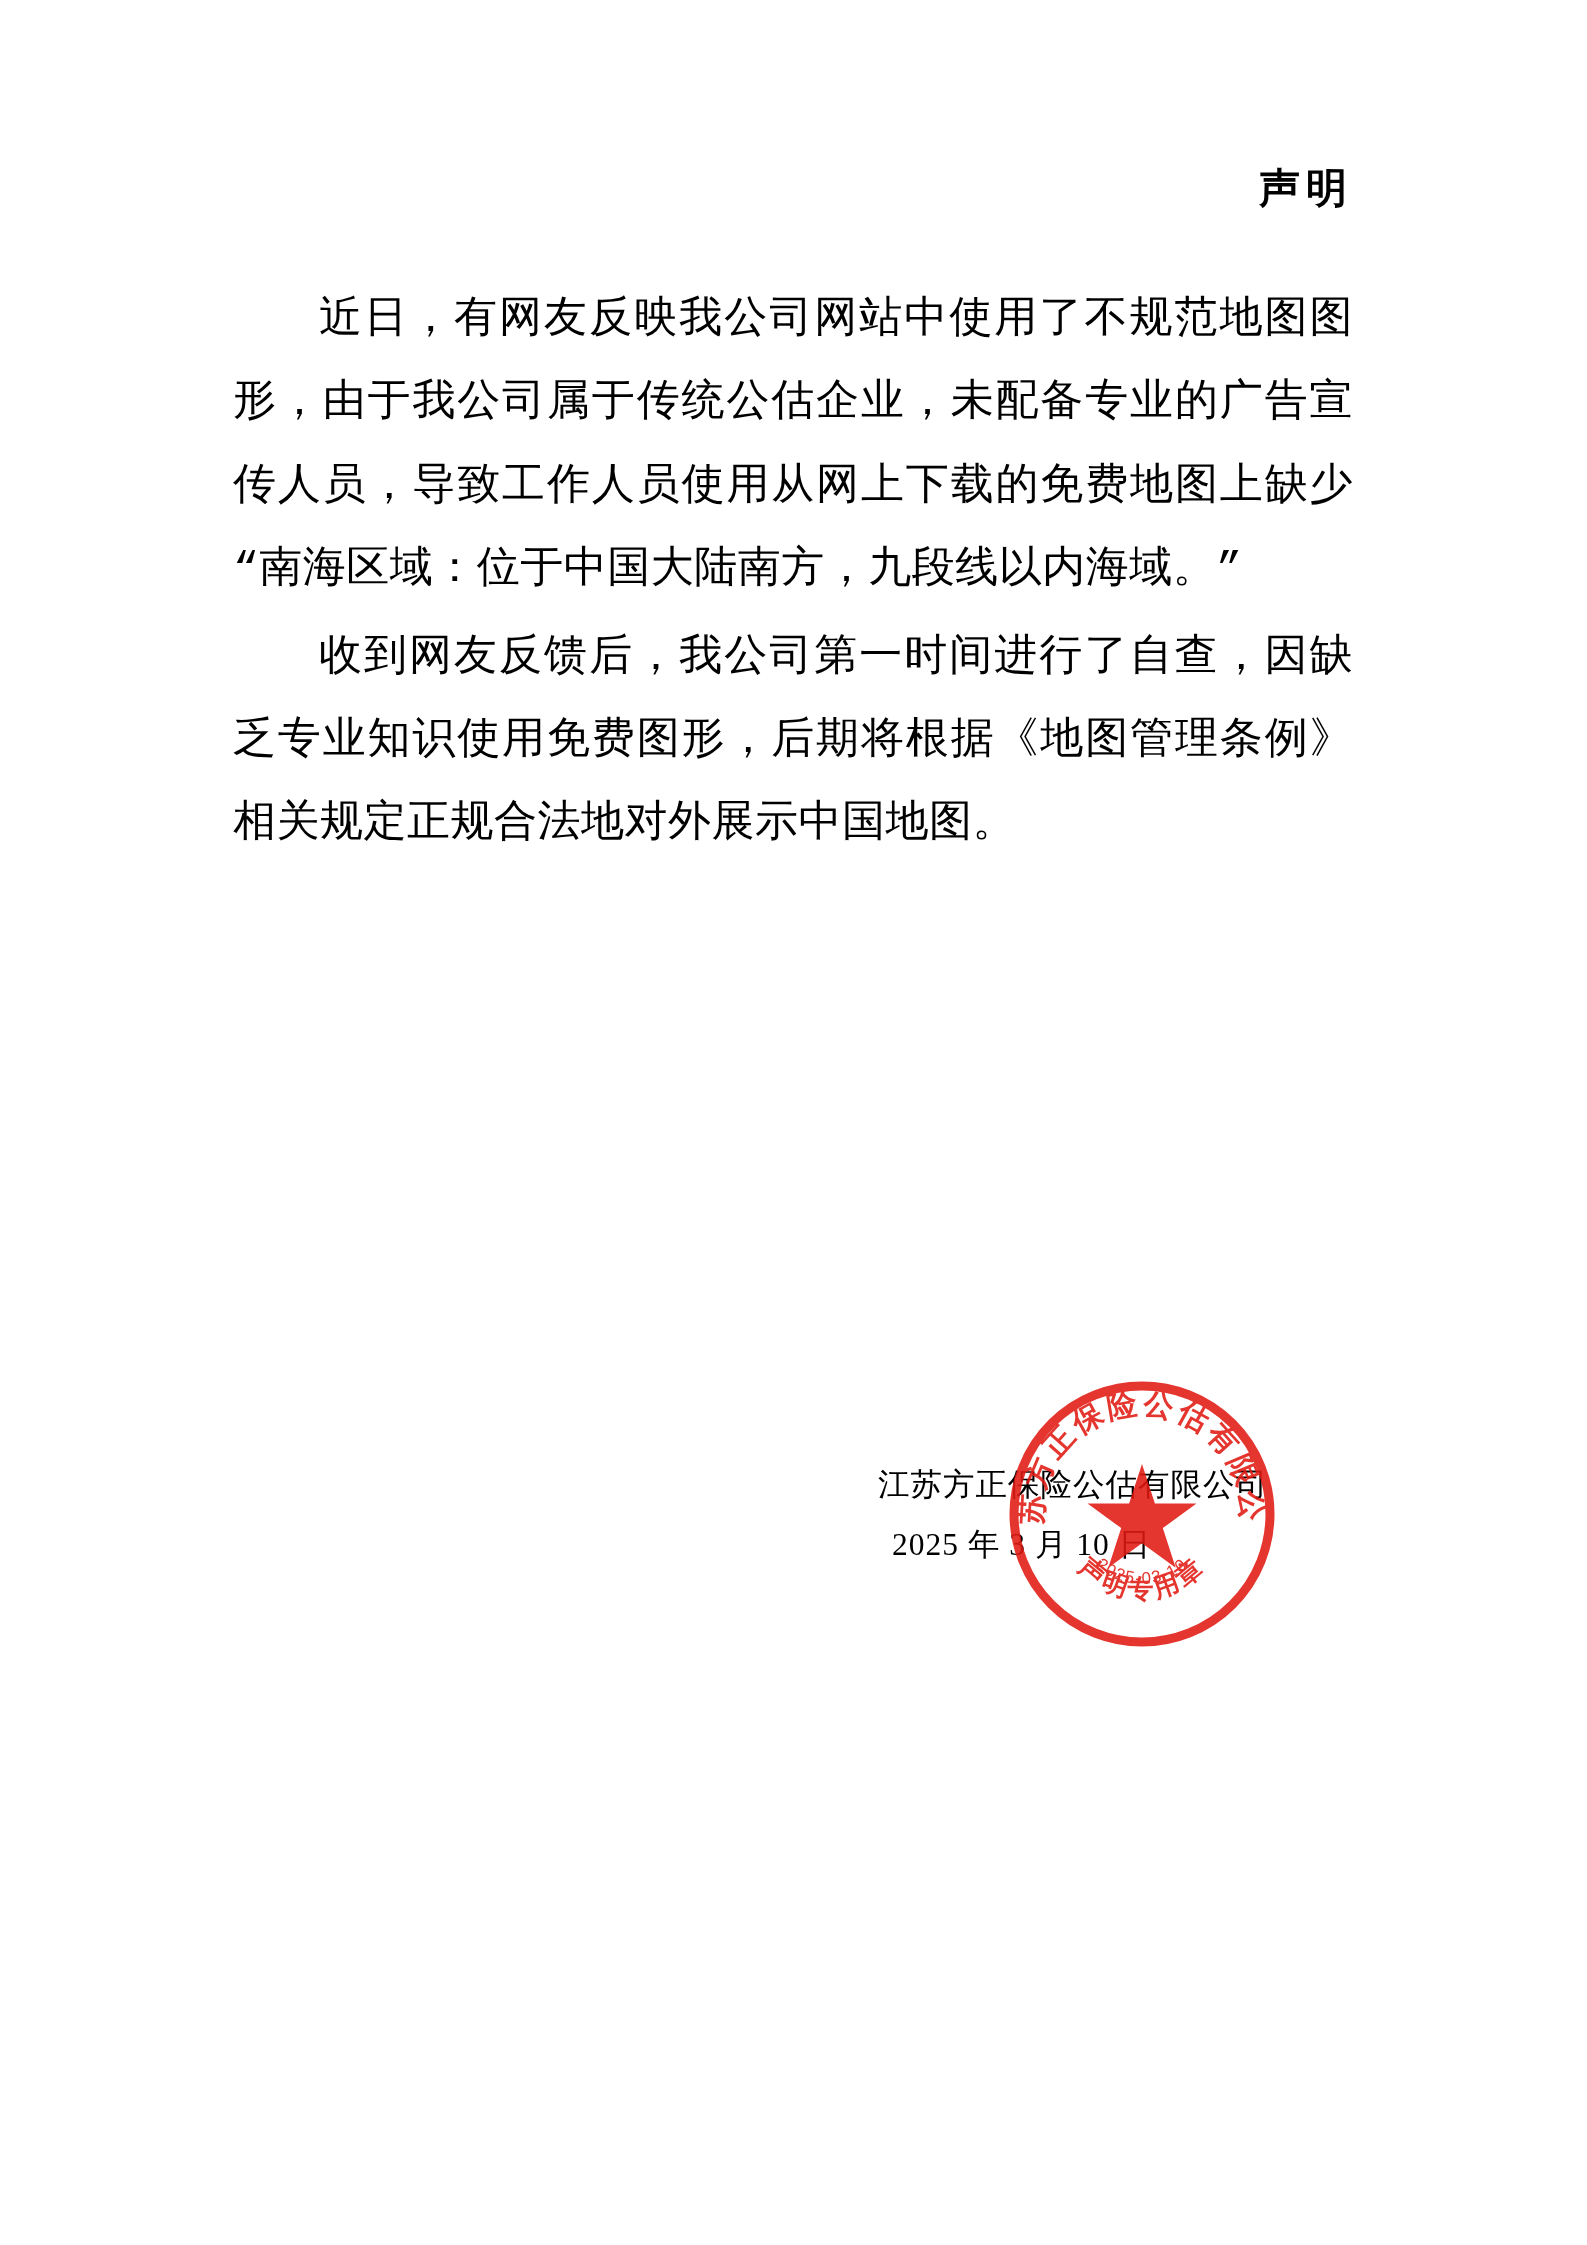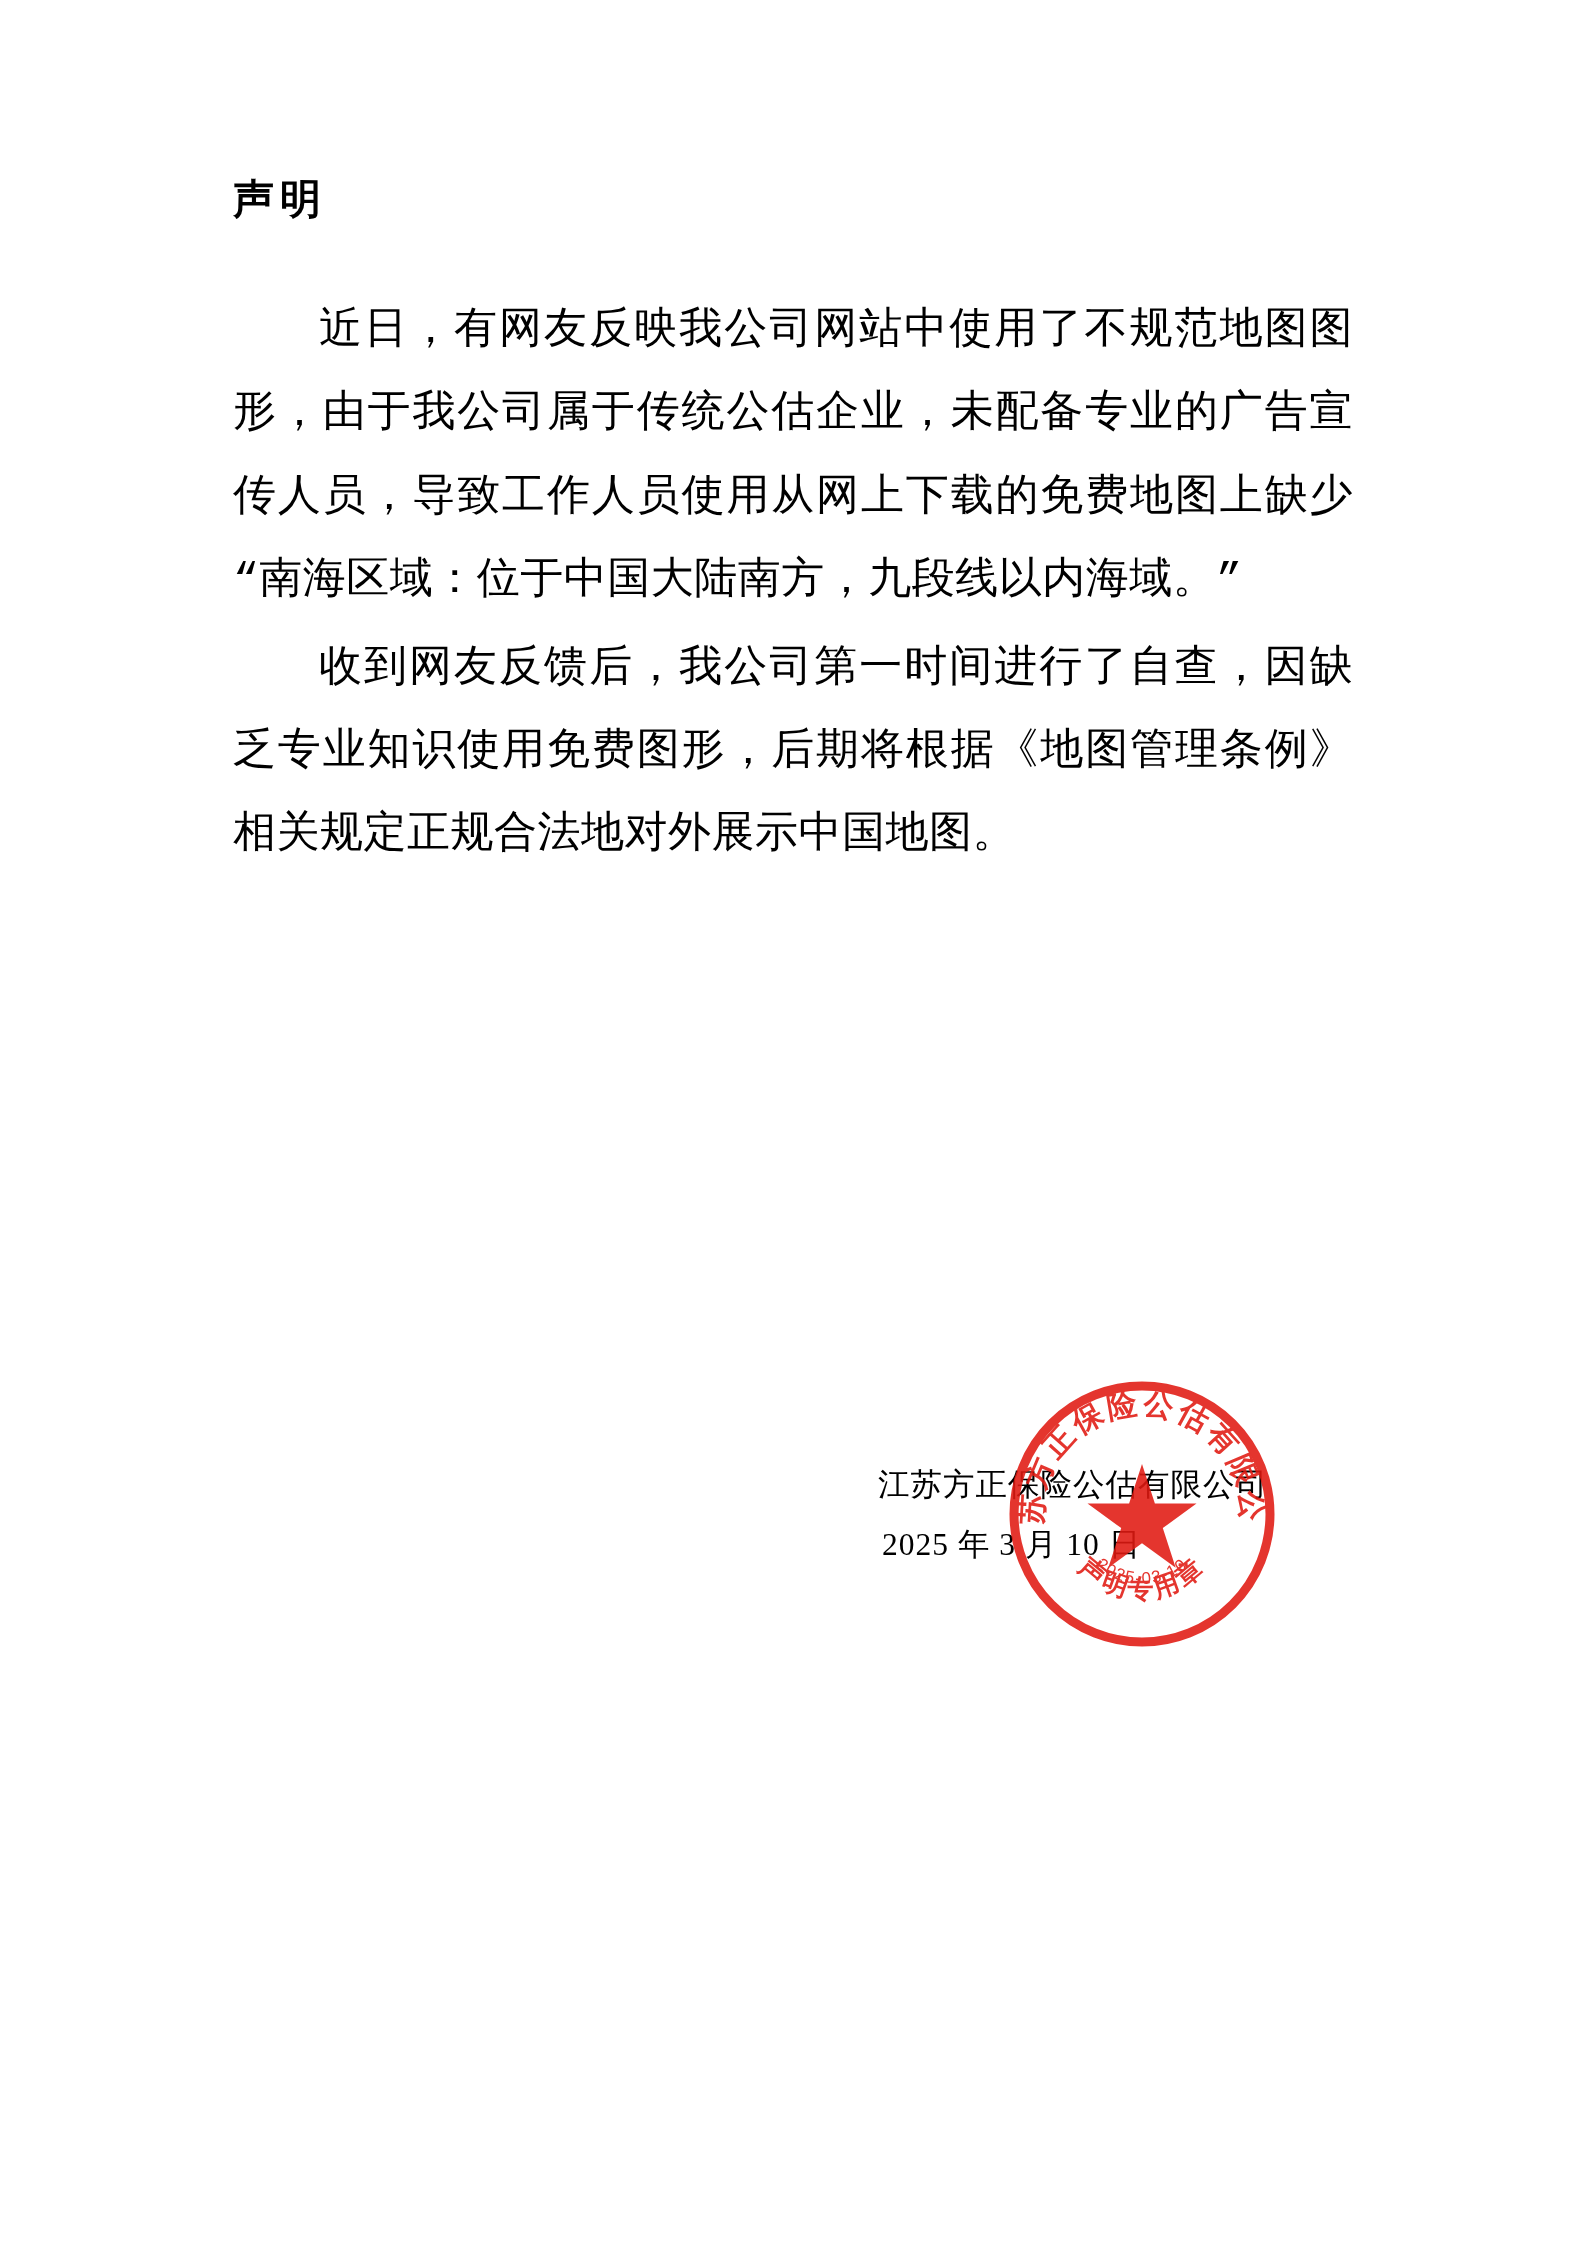--- a/index.html
+++ b/index.html
@@ -25,25 +25,25 @@
   }
 
   .doc-body {
     position: absolute;
     left: 233px;
     top: 160px;
     width: 1120px;
   }
 
   .doc-title {
-    text-align: left;
+    text-align: right;
     font-size: 41px;
     font-weight: bold;
     letter-spacing: 6px;
-    margin: 12px 0 62px 0;
+    margin: 1px 0 62px 0;
     font-family: "Liberation Serif", "DejaVu Serif", serif;
   }
 
   .para {
     font-size: 43px;
     line-height: 1.94;
     text-align: justify;
     text-justify: inter-ideograph;
     text-indent: 2em;
     margin: 0 0 4px 0;
@@ -61,21 +61,21 @@
   .sig-line {
     font-size: 31.5px;
     line-height: 1.9;
     letter-spacing: 1px;
     white-space: nowrap;
   }
   .sig-date {
     font-size: 31.5px;
     line-height: 1.9;
     letter-spacing: 1px;
-    margin-left: 4px;
+    margin-left: 14px;
     white-space: nowrap;
   }
 
   
   .seal {
     position: absolute;
     left: 1006px;
     top: 1378px;
     width: 272px;
     height: 272px;

